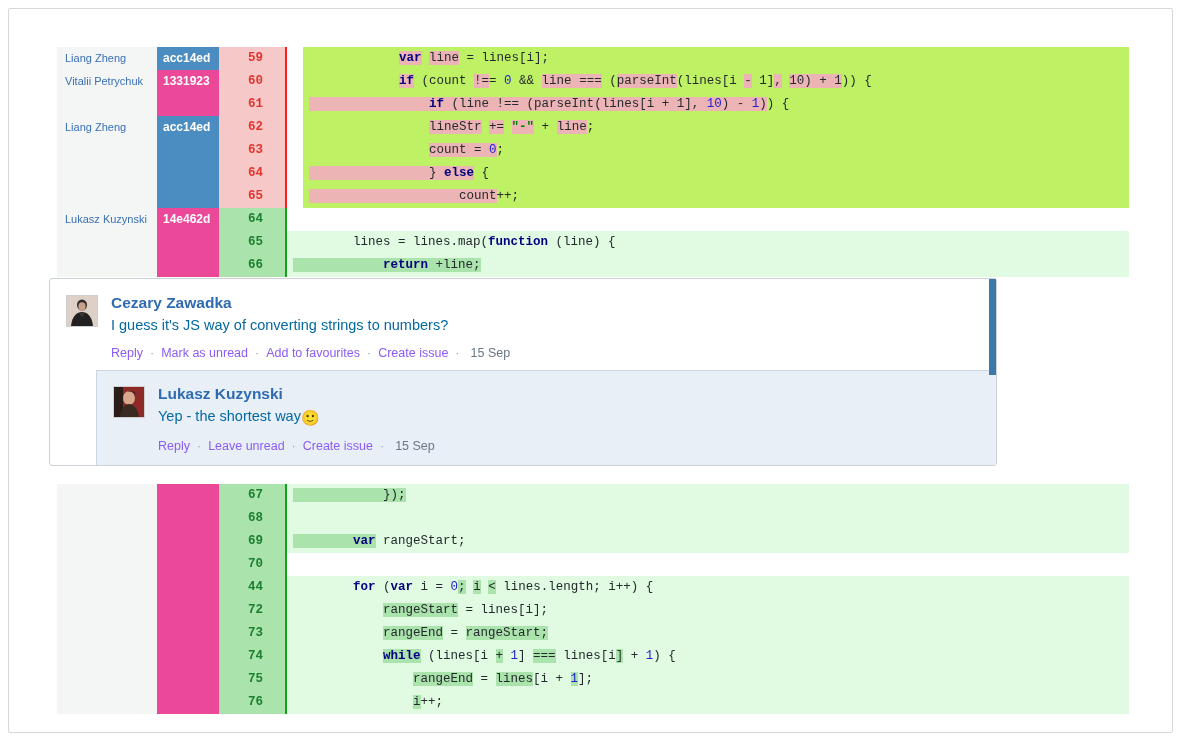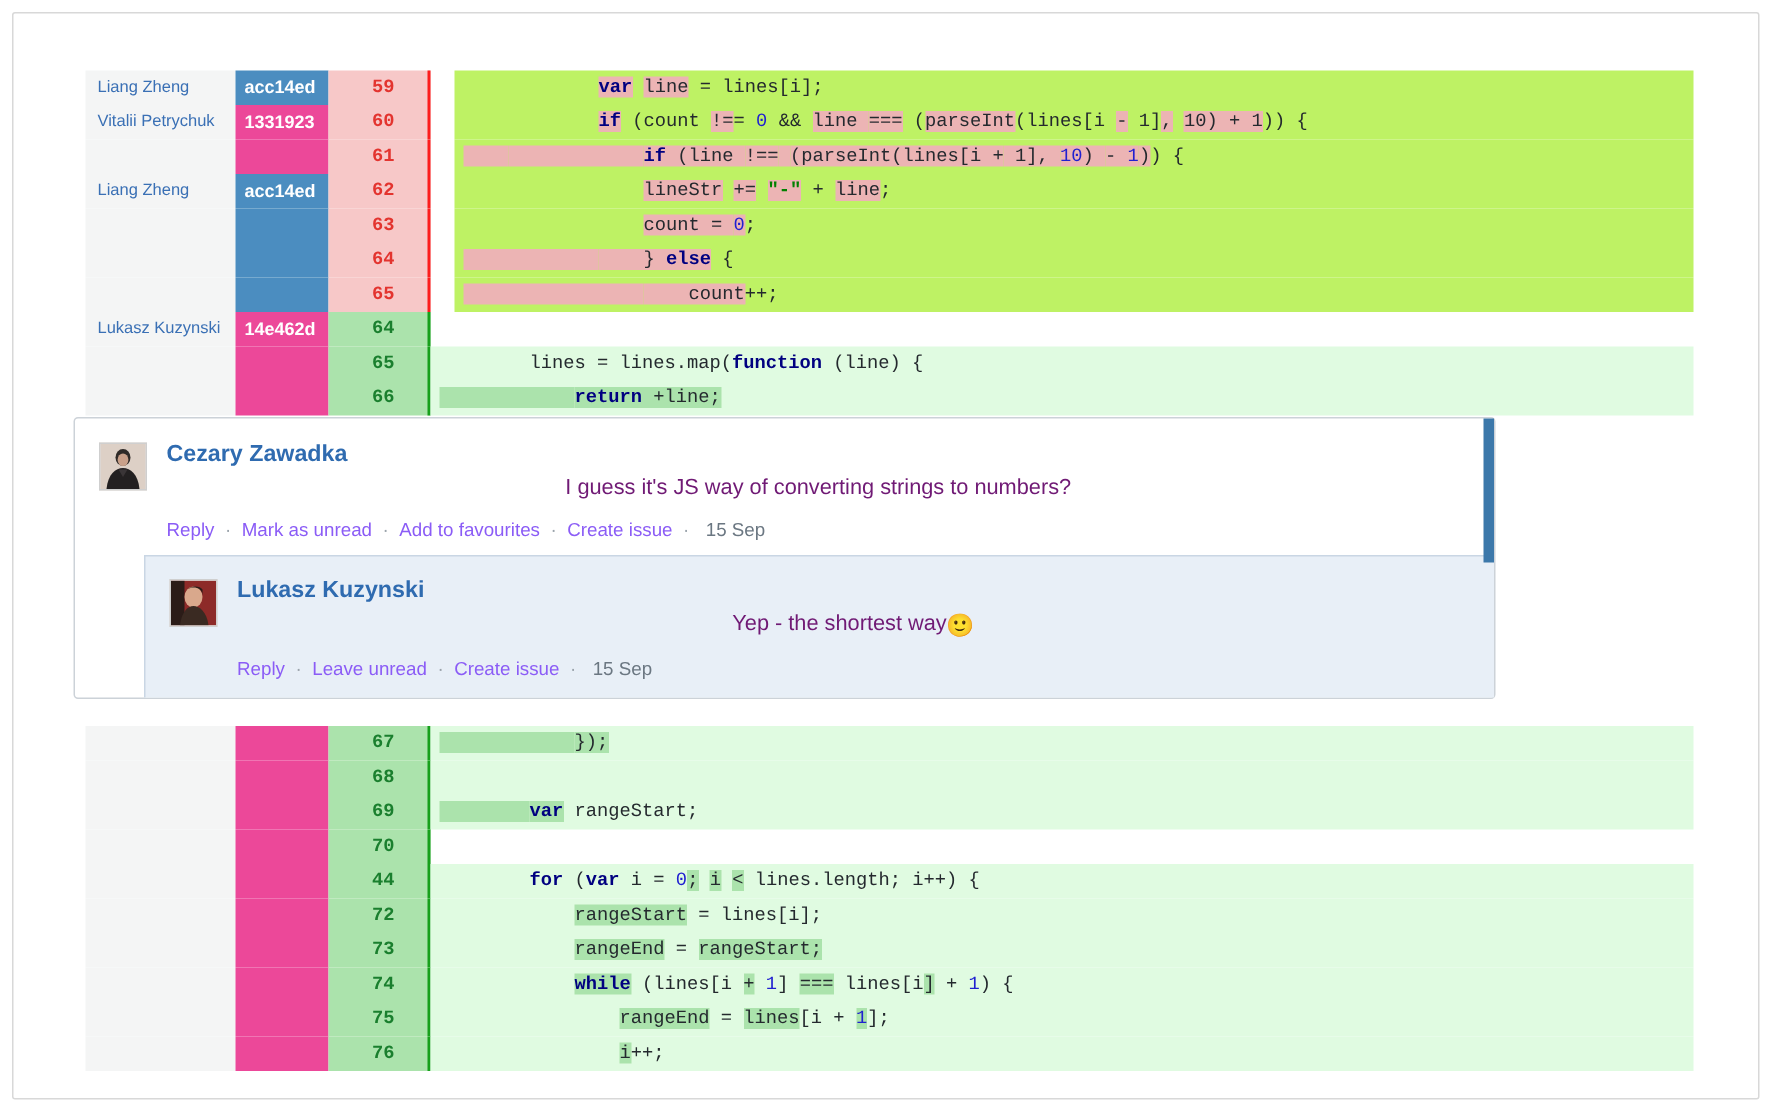--- a/index.html
+++ b/index.html
@@ -101,21 +101,21 @@
     overflow: hidden;
     background: #e8ded8;
     position: relative;
   }
   .avatar svg { display: block; }
   .cmt-body { flex: 1 1 auto; min-width: 0; }
   .cmt-author {
     color: #2f6bb0; font-weight: bold; font-size: 15.5px;
     line-height: 19px; margin-bottom: 3px;
   }
-  .cmt-text { color: #701a75; font-size: 14.5px; line-height: 20px; text-align: center; }
+  .cmt-text { color: #0369a1; font-size: 14.5px; line-height: 20px; }
   .emoji { font-size: 15px; vertical-align: -2px; }
   .cmt-actions {
     margin-top: 11px;
     font-size: 12.5px; color: #6b7782;
     display: flex; align-items: center; flex-wrap: wrap;
   }
   .cmt-actions a { color: #8b5cf6; text-decoration: none; }
   .cmt-actions .sep { margin: 0 7px; color: #9aa3ab; }
   .cmt-actions .ts { color: #6b7782; margin-left: 4px; text-align: right; }
 

